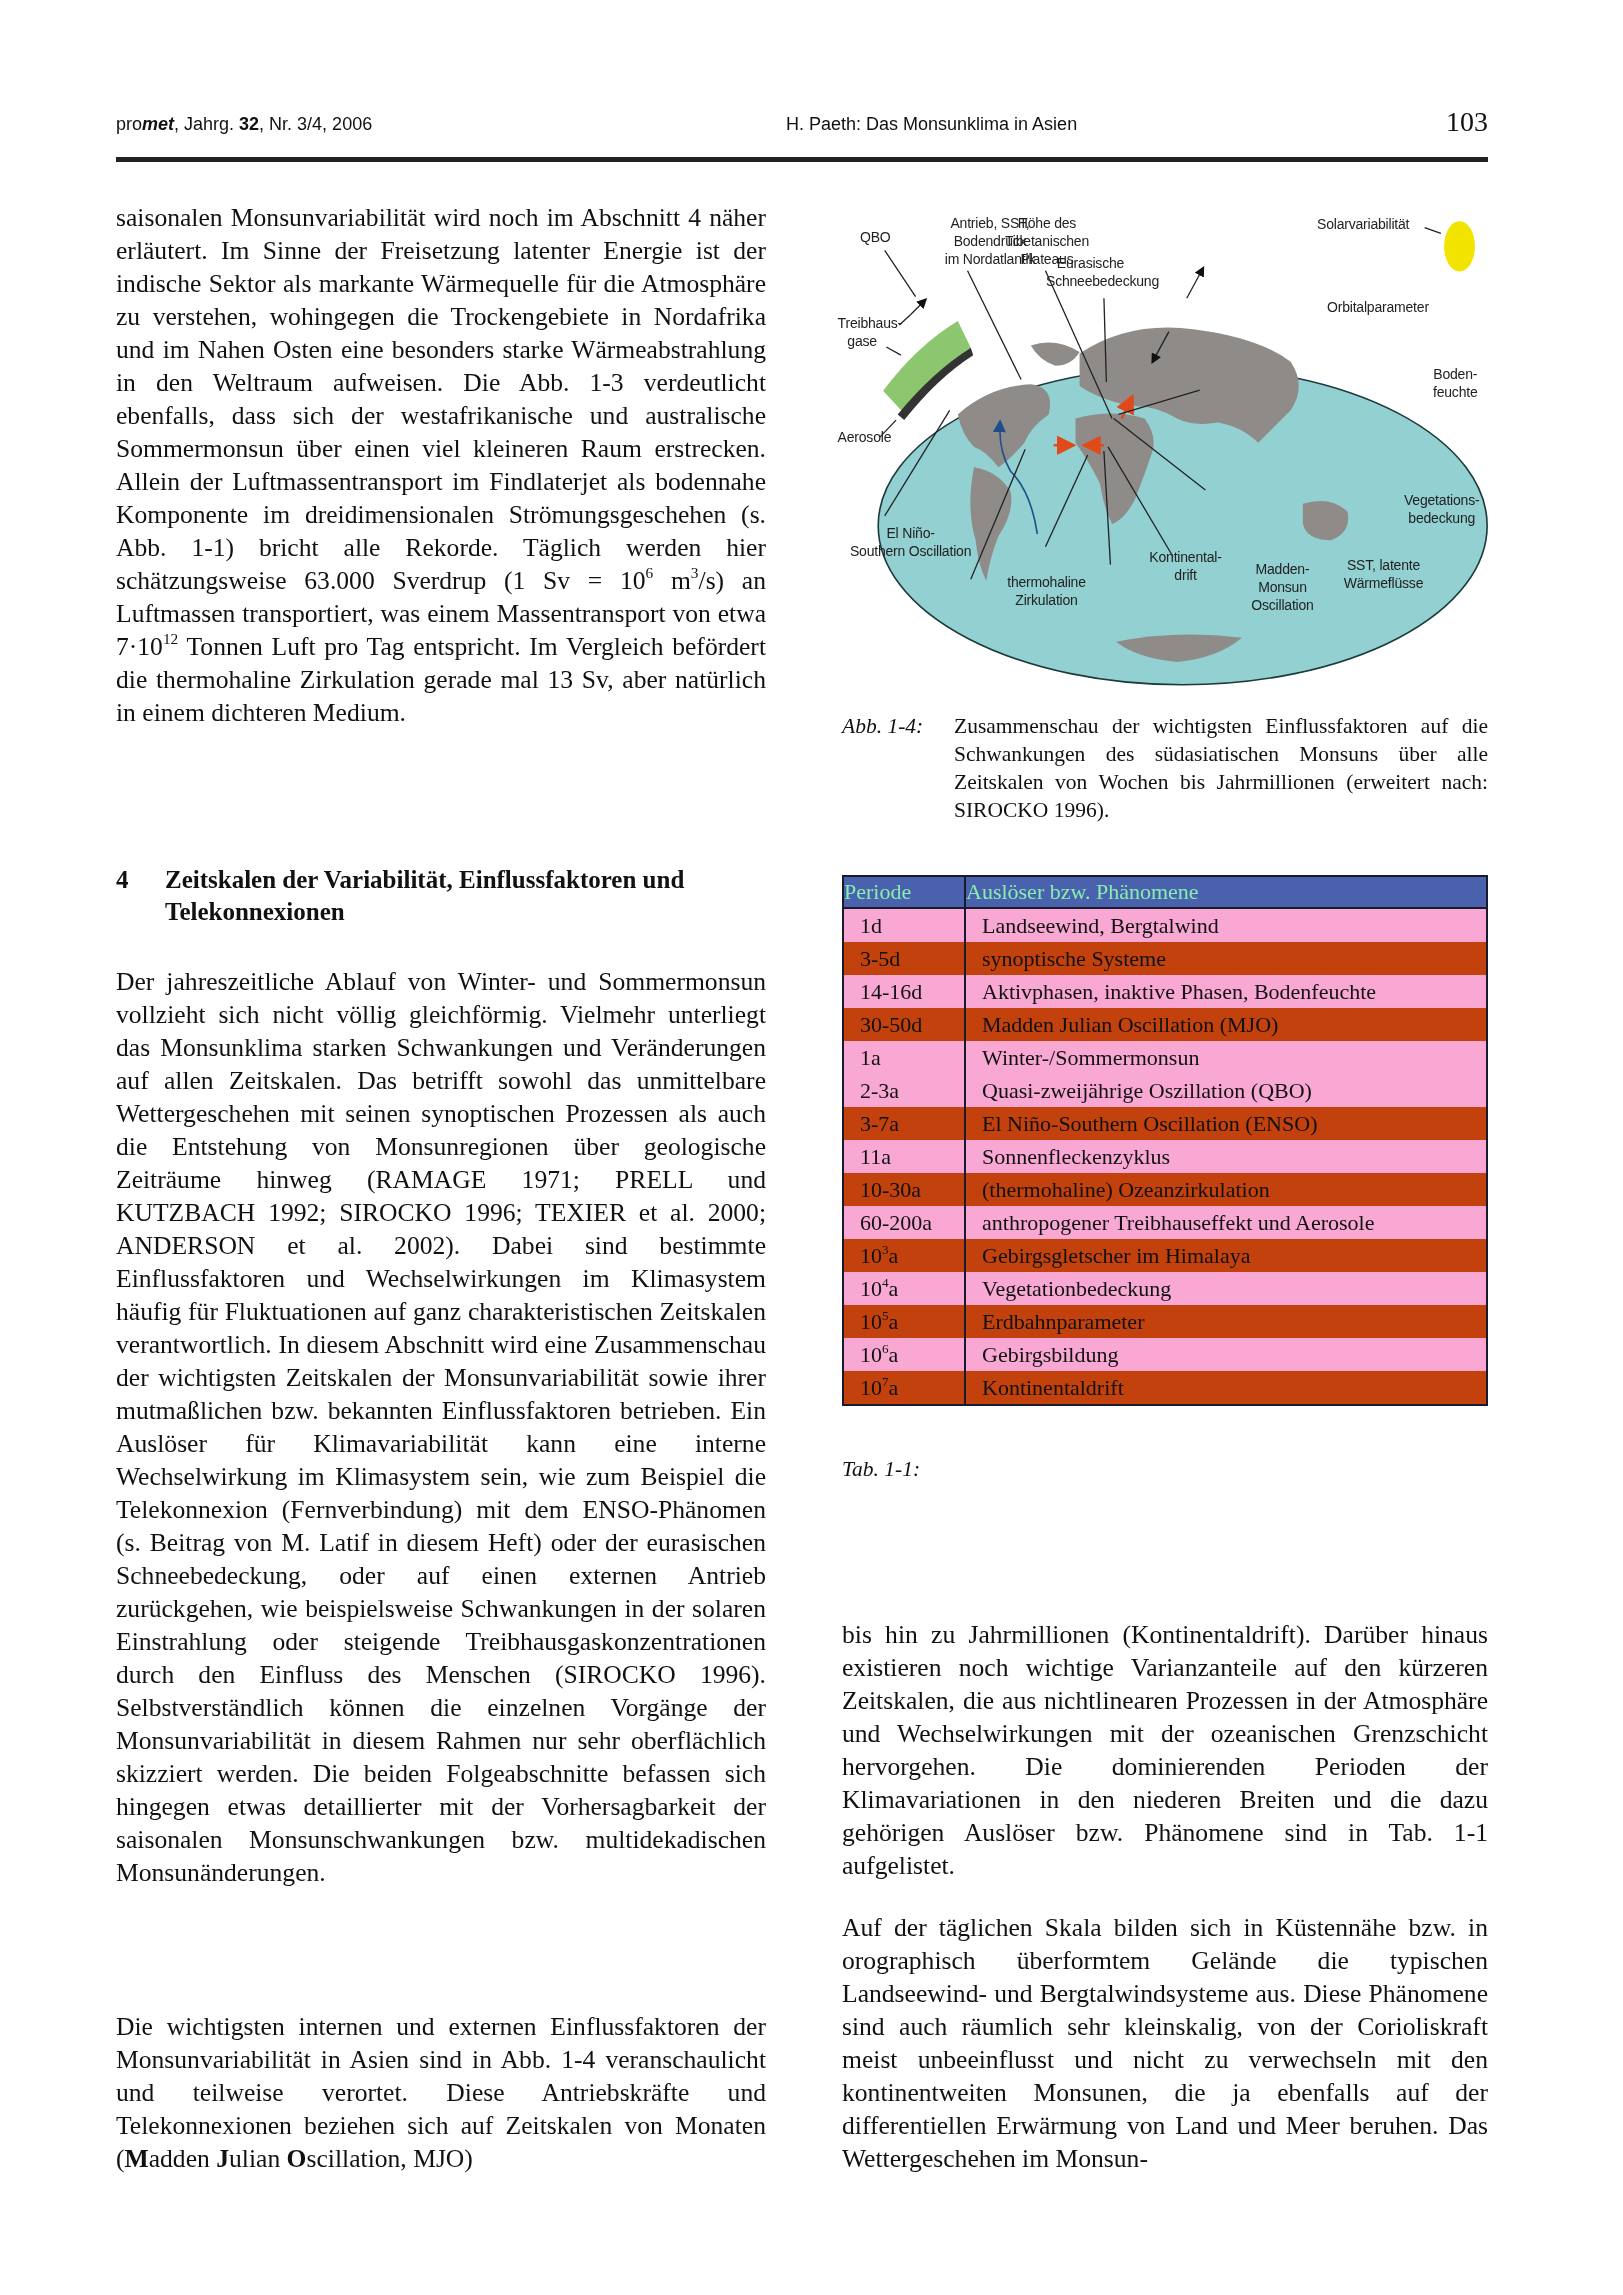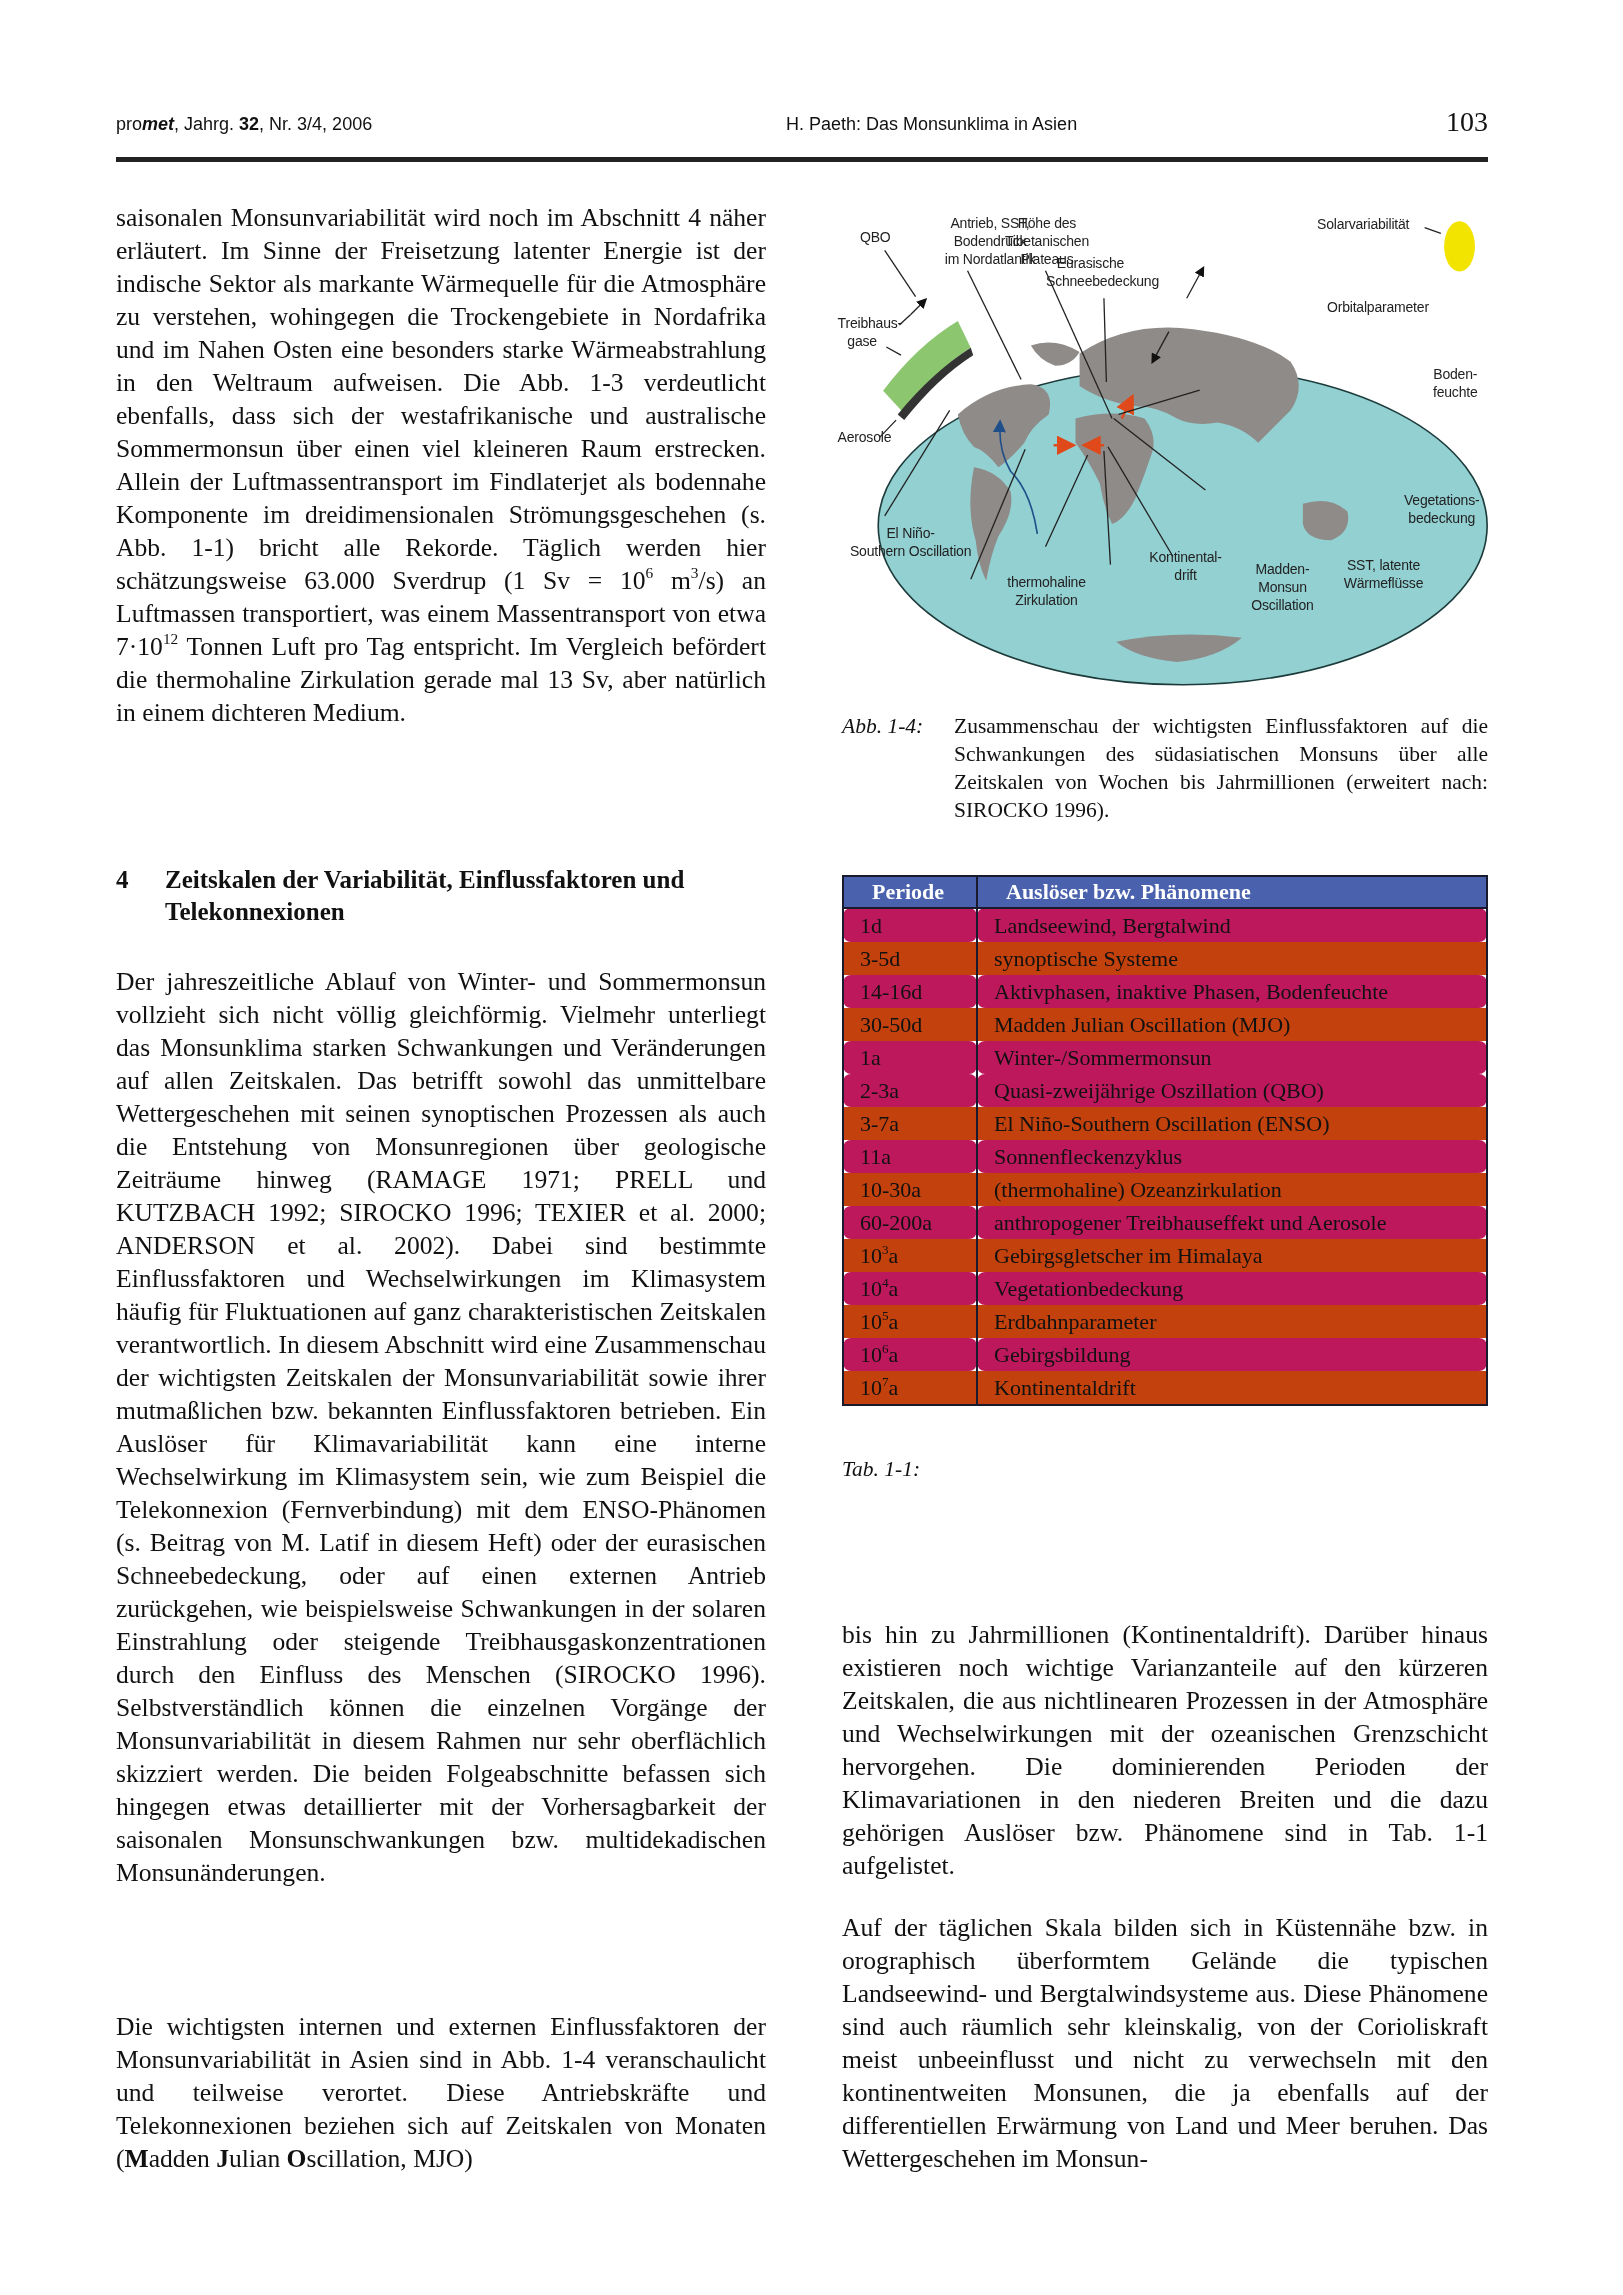--- a/index.html
+++ b/index.html
@@ -31,24 +31,24 @@
   .figure svg { width: 682px; height: 512px; display: block; }
   .fig-label { position: absolute; font-size: 14px; line-height: 18px; text-align: center; color: #222; letter-spacing: -0.2px; }
 
   
   .caption { position: absolute; font-size: 21.5px; line-height: 28px; text-align: justify; }
   .caption .cap-id { position: absolute; left: 0; top: 0; font-style: italic; }
   .caption .cap-text { display: block; margin-left: 112px; }
 
   
   .tbl { position: absolute; left: 842px; top: 875px; width: 646px; border-collapse: collapse; font-size: 22px; border: 2.4px solid #1a1a2e; }
-  .tbl th { background: #4a62ad; color: #ffffff; font-weight: bold; text-align: left; height: 30px; padding: 0 0 0 28px; border-bottom: 2.4px solid #1a1a2e; }
+  .tbl th { background: #4a62ad; color: #86efac; font-weight: normal; text-align: left; height: 30px; padding: 0 0 0 0; border-bottom: 2.4px solid #1a1a2e; }
   .tbl td { height: 33px; padding: 0 0 0 16px; line-height: 32px; }
   .tbl th.c1, .tbl td.c1 { width: 104px; border-right: 2.4px solid #1a1a2e; }
-  .tbl tr.odd td { background: #be185d; border-radius: 8px; }
+  .tbl tr.odd td { background: #f9a8d4; }
   .tbl tr.even td { background: #c2410c; }
 </style>
 </head>
 <body class="serif">
 
 <div class="page-header sans">
   <div class="hdr-left"><span>pro</span><b class="met">met</b><span>, Jahrg. </span><b>32</b><span>, Nr. 3/4, 2006</span></div>
   <div class="hdr-center">H. Paeth: Das Monsunklima in Asien</div>
   <div class="hdr-page serif">103</div>
 </div>

